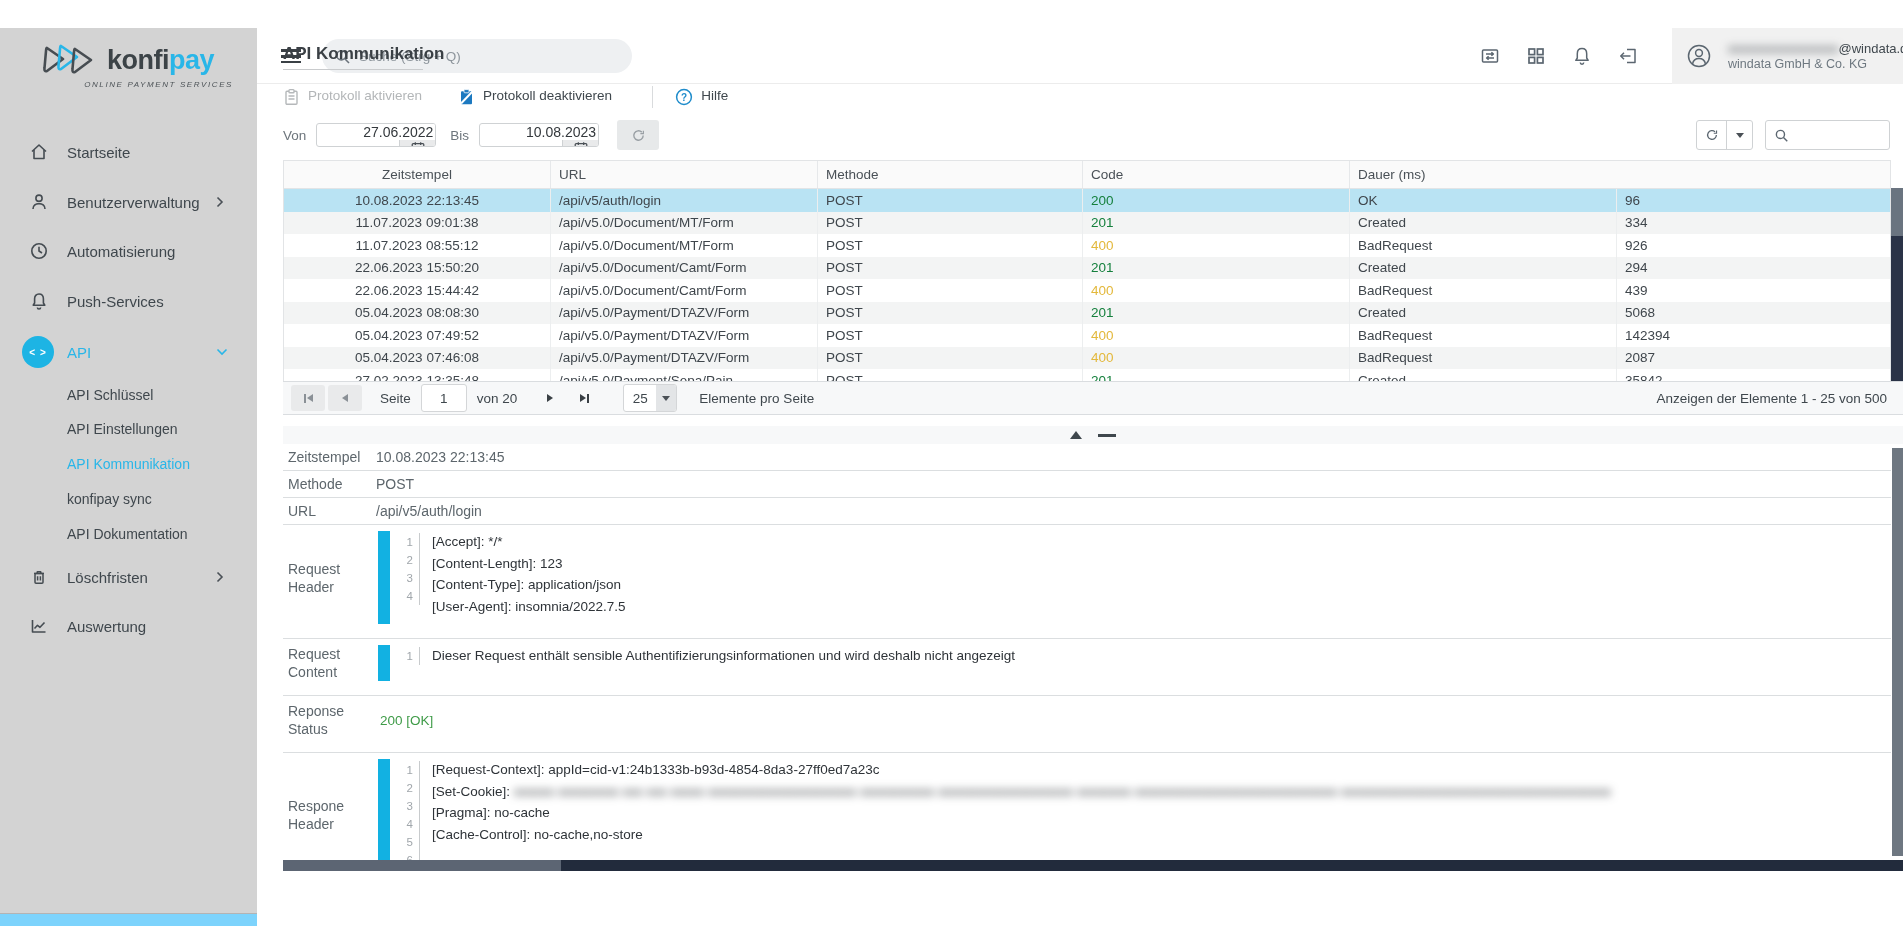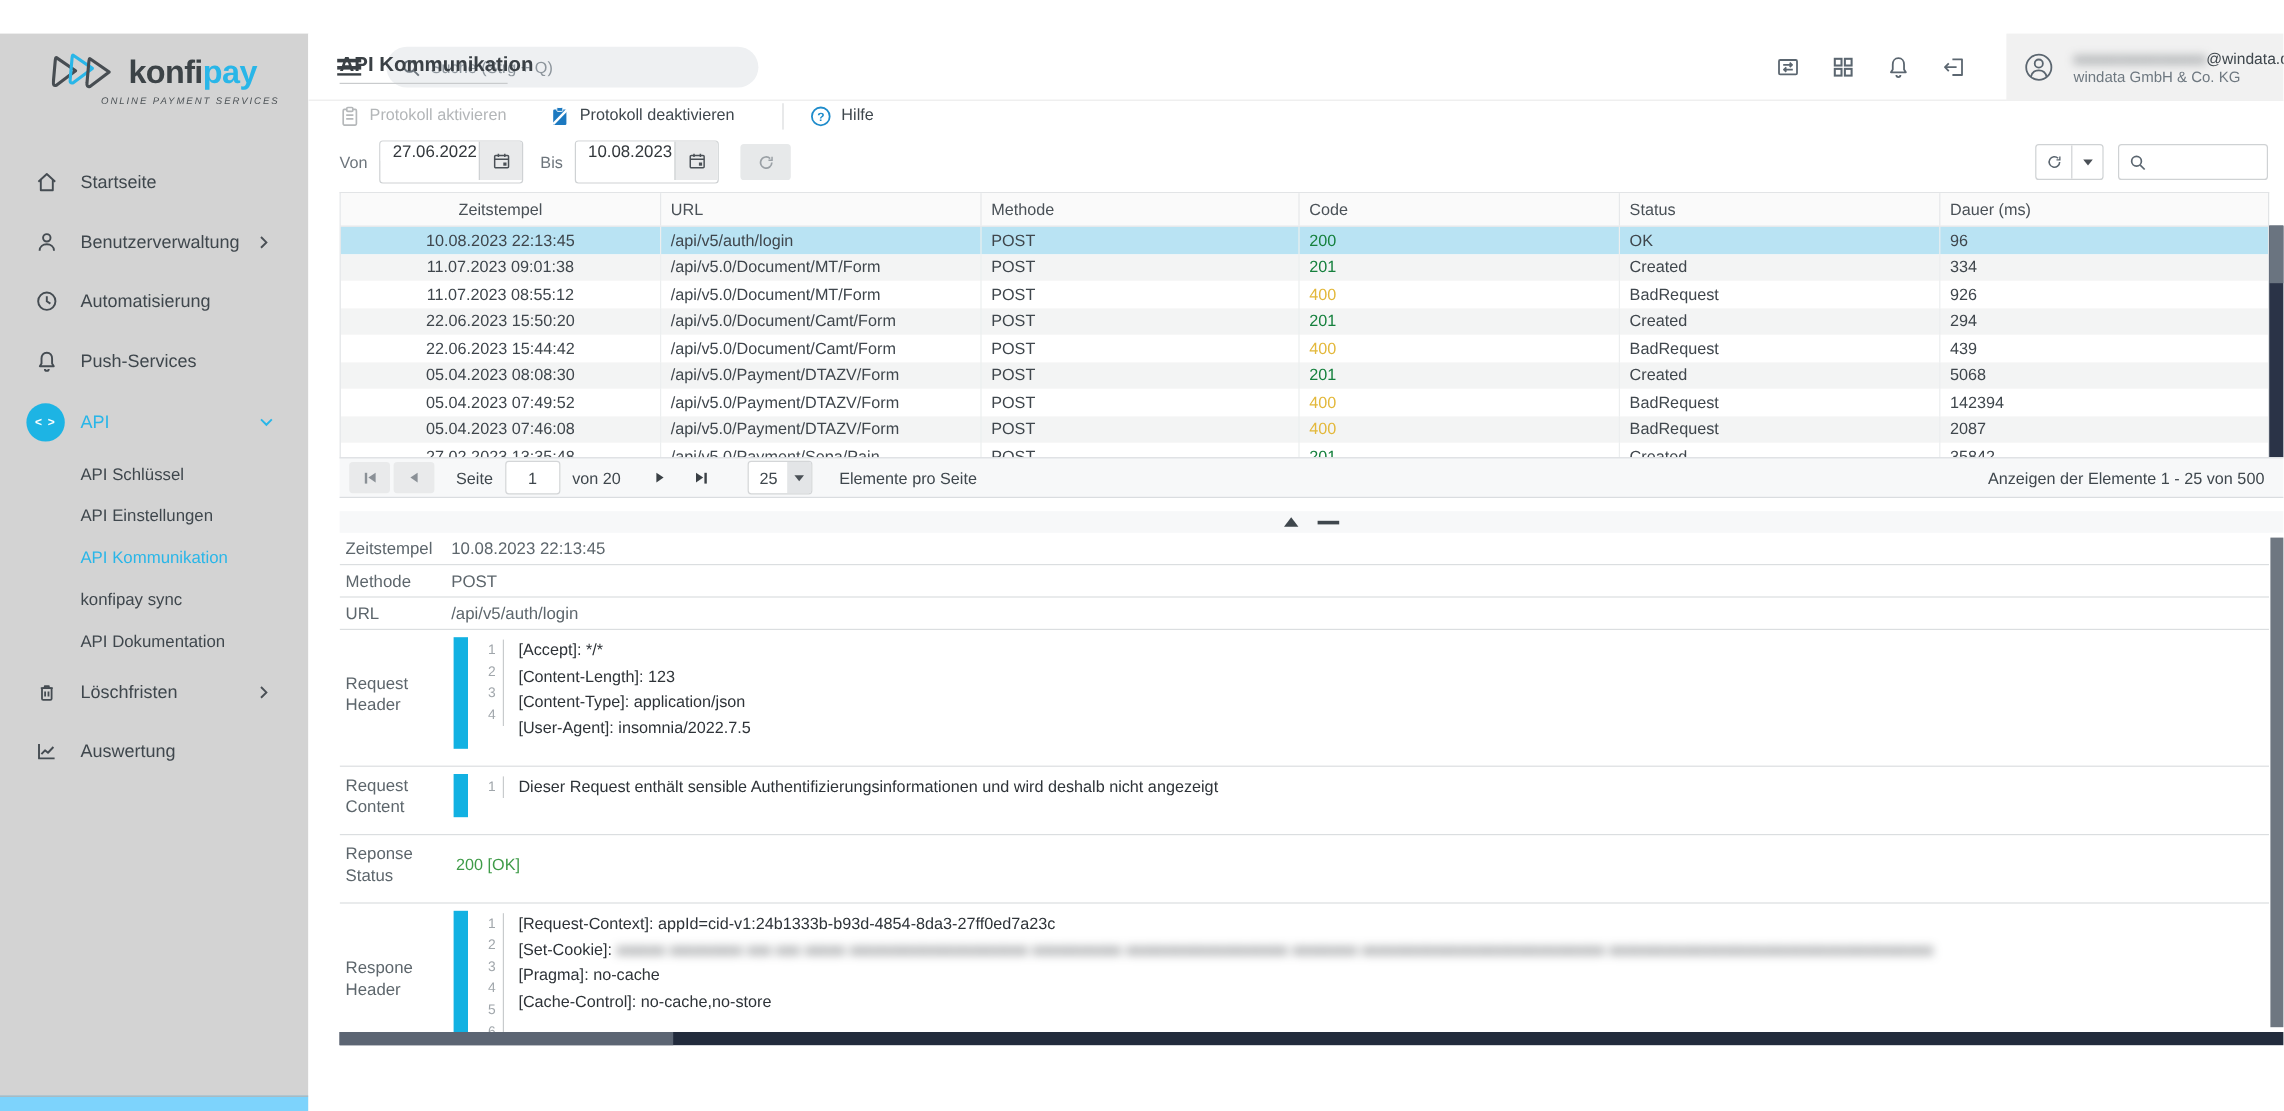--- a/index.html
+++ b/index.html
@@ -57,22 +57,22 @@
   .page-title { position:absolute; left:26px; top:16px; font-size:17px; font-weight:bold; color:#3a4045; }
   .title-underline { position:absolute; left:26px; top:41px; width:140px; border-bottom:1px solid #c9cbcd; }
   .toolbar { position:absolute; left:26px; top:56px; height:26px; display:flex; align-items:center; }
   .tool-btn { display:flex; align-items:flex-start; gap:8px; font-size:13.5px; cursor:pointer; }
   .tool-btn.disabled { color:#b3b6b8; cursor:default; }
   .tool-sep { width:1px; height:22px; background:#d9dbdd; margin:0 22px 0 40px; }
   .tool-gap { width:36px; }
 
   .filter-row { position:absolute; left:26px; top:89px; height:36px; display:flex; align-items:center; }
   .f-label { font-size:13.5px; color:#6d757c; margin-right:10px; }
-  .date-input { width:120px; height:36px; border:1px solid #cfd2d4; border-radius:3px; background:#fff;
-    display:flex; align-items:flex-start; overflow:hidden; margin-right:14px; }
+  .date-input { width:120px; height:24px; border:1px solid #cfd2d4; border-radius:3px; background:#fff;
+    display:flex; align-items:flex-end; overflow:hidden; margin-right:14px;flex-direction:column; }
   .date-input input { border:none; outline:none; width:82px; padding-left:10px; font-size:14px;
     color:#33383c; font-family:"Liberation Sans",sans-serif; }
   .cal-btn { width:36px; height:32px; background:#e9eaeb; border-left:1px solid #cfd2d4;
     display:flex; align-items:center; justify-content:center; cursor:pointer; }
   .refresh-btn { width:42px; height:30px; background:#e7e9ea; border-radius:3px; margin-left:4px;
     display:flex; align-items:center; justify-content:center; cursor:pointer; }
   .filter-right { position:absolute; right:13px; top:89px; height:36px; display:flex; align-items:center; gap:12px; }
   .split-btn { display:flex; height:30px; border:1px solid #cfd2d4; border-radius:3px; overflow:hidden; background:#fff; }
   .split-btn .seg1 { width:29px; display:flex; align-items:center; justify-content:center; cursor:pointer; }
   .split-btn .seg2 { width:26px; display:flex; align-items:center; justify-content:center;
@@ -433,21 +433,20 @@
         <input type="text" style="">
       </div>
     </div>
 
     <div class="table-wrap">
       <div class="thead">
         <div class="th c0">Zeitstempel</div>
         <div class="th c1">URL</div>
         <div class="th c2">Methode</div>
         <div class="th c3">Code</div>
-        <div class="th c4">Status</div>
         <div class="th c5">Dauer (ms)</div>
       </div>
       <div class="tbody">
           <div class="trow selected">
             <div class="tcell c0">10.08.2023 22:13:45</div>
             <div class="tcell c1">/api/v5/auth/login</div>
             <div class="tcell c2">POST</div>
             <div class="tcell c3 green">200</div>
             <div class="tcell c4">OK</div>
             <div class="tcell c5">96</div>

